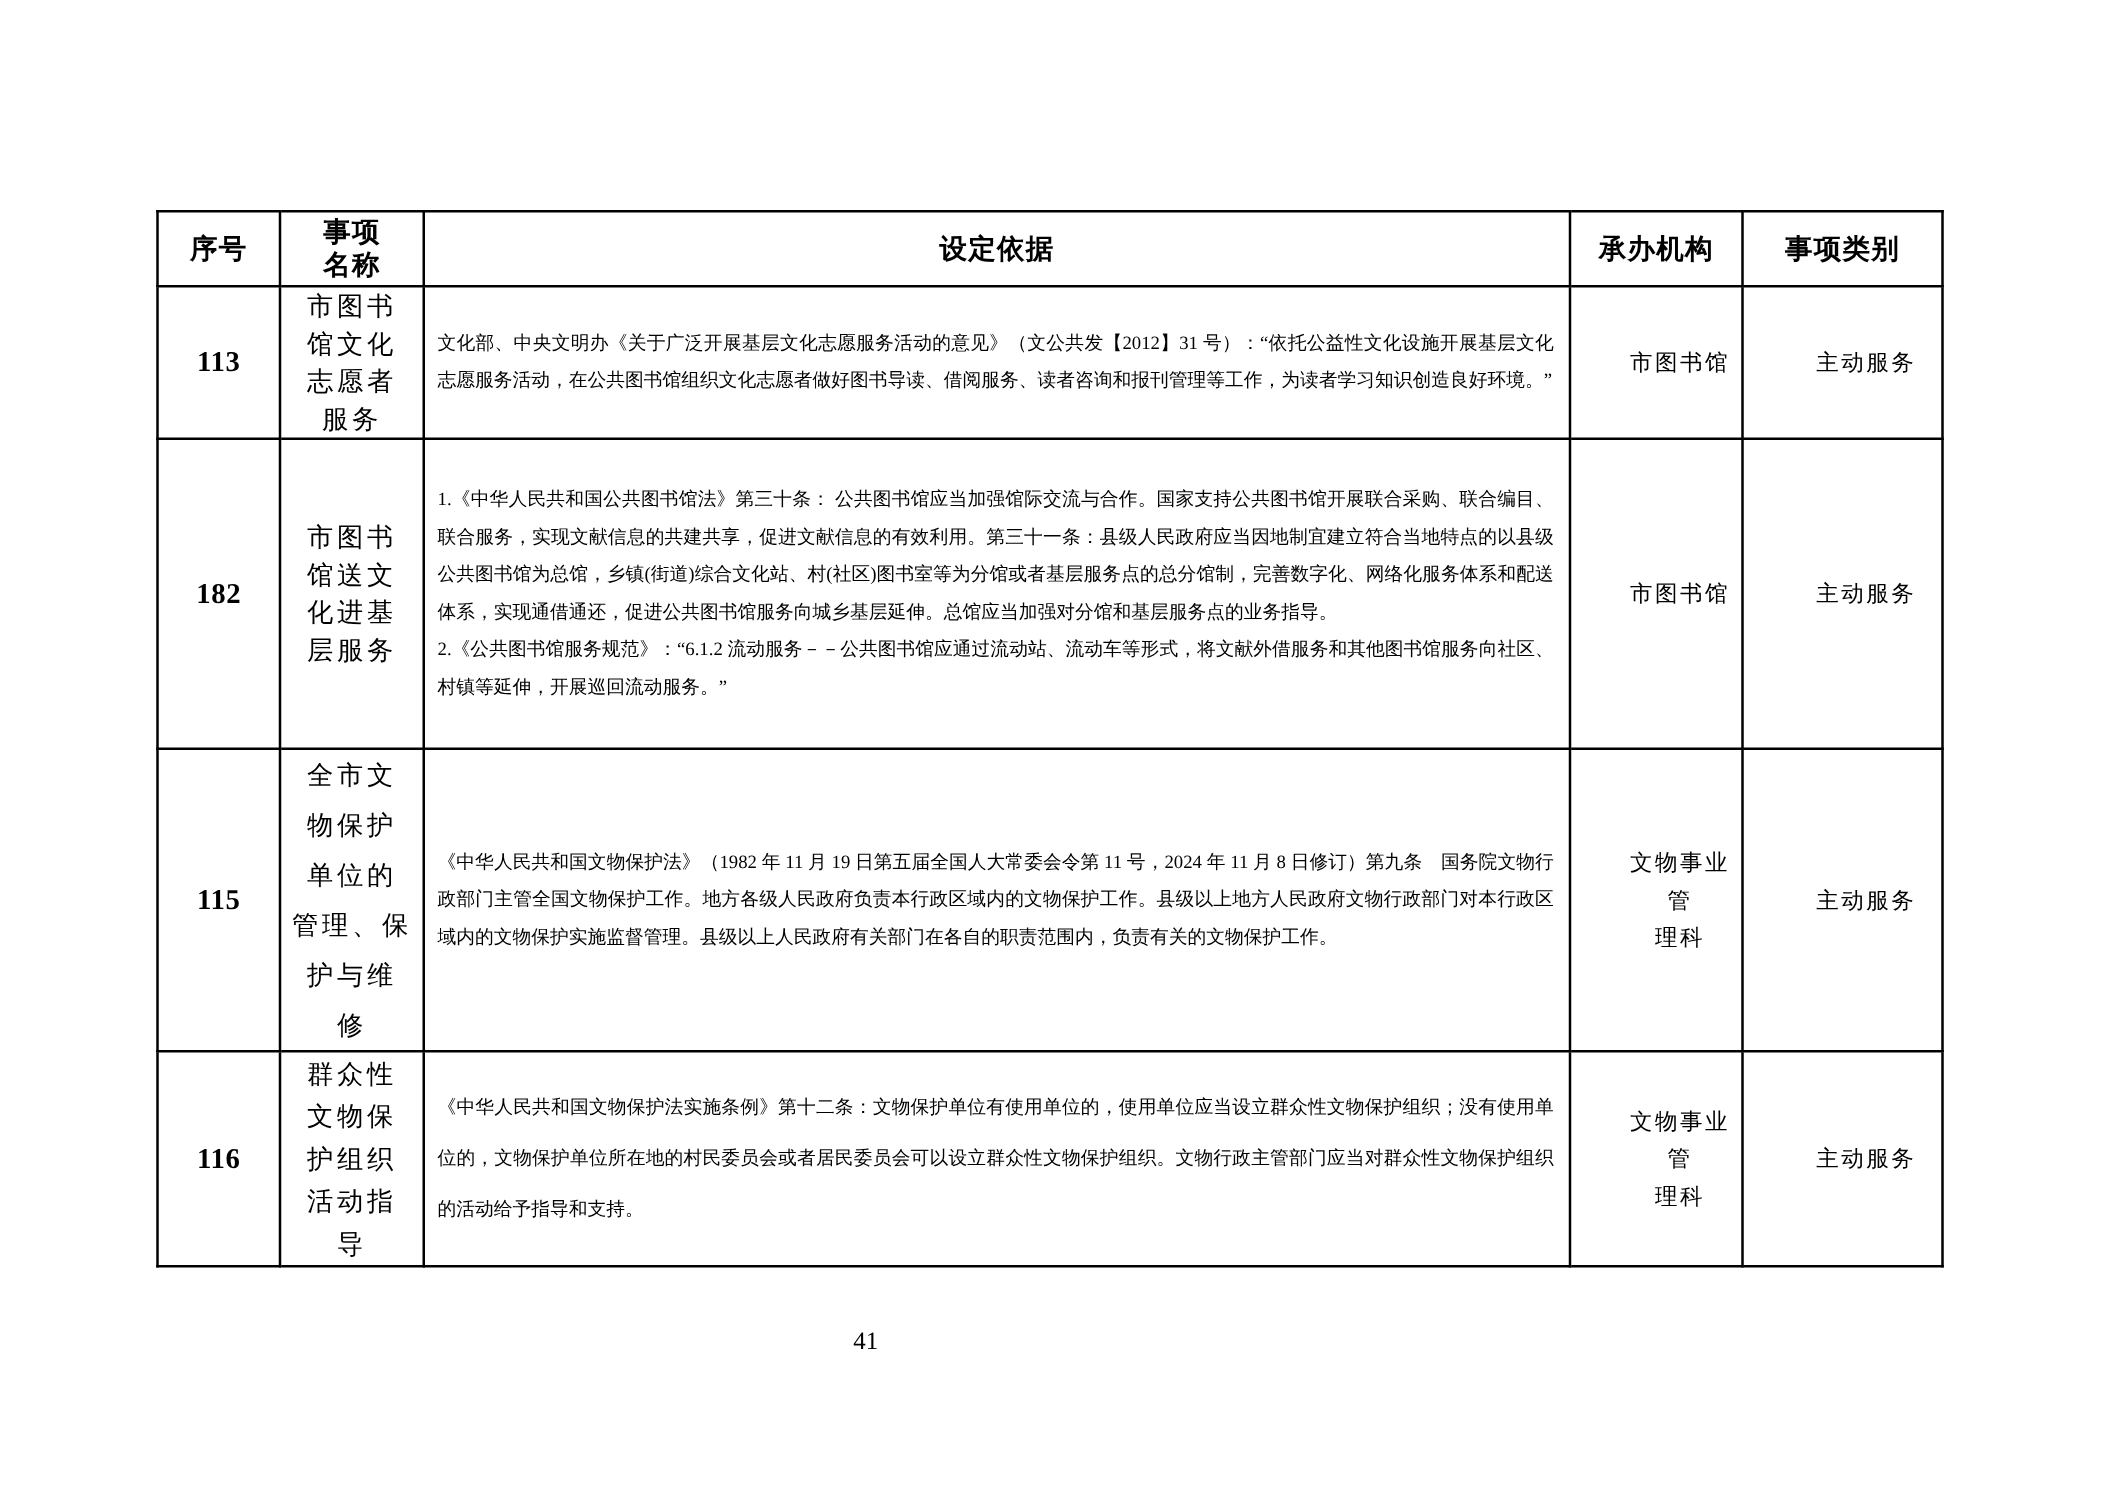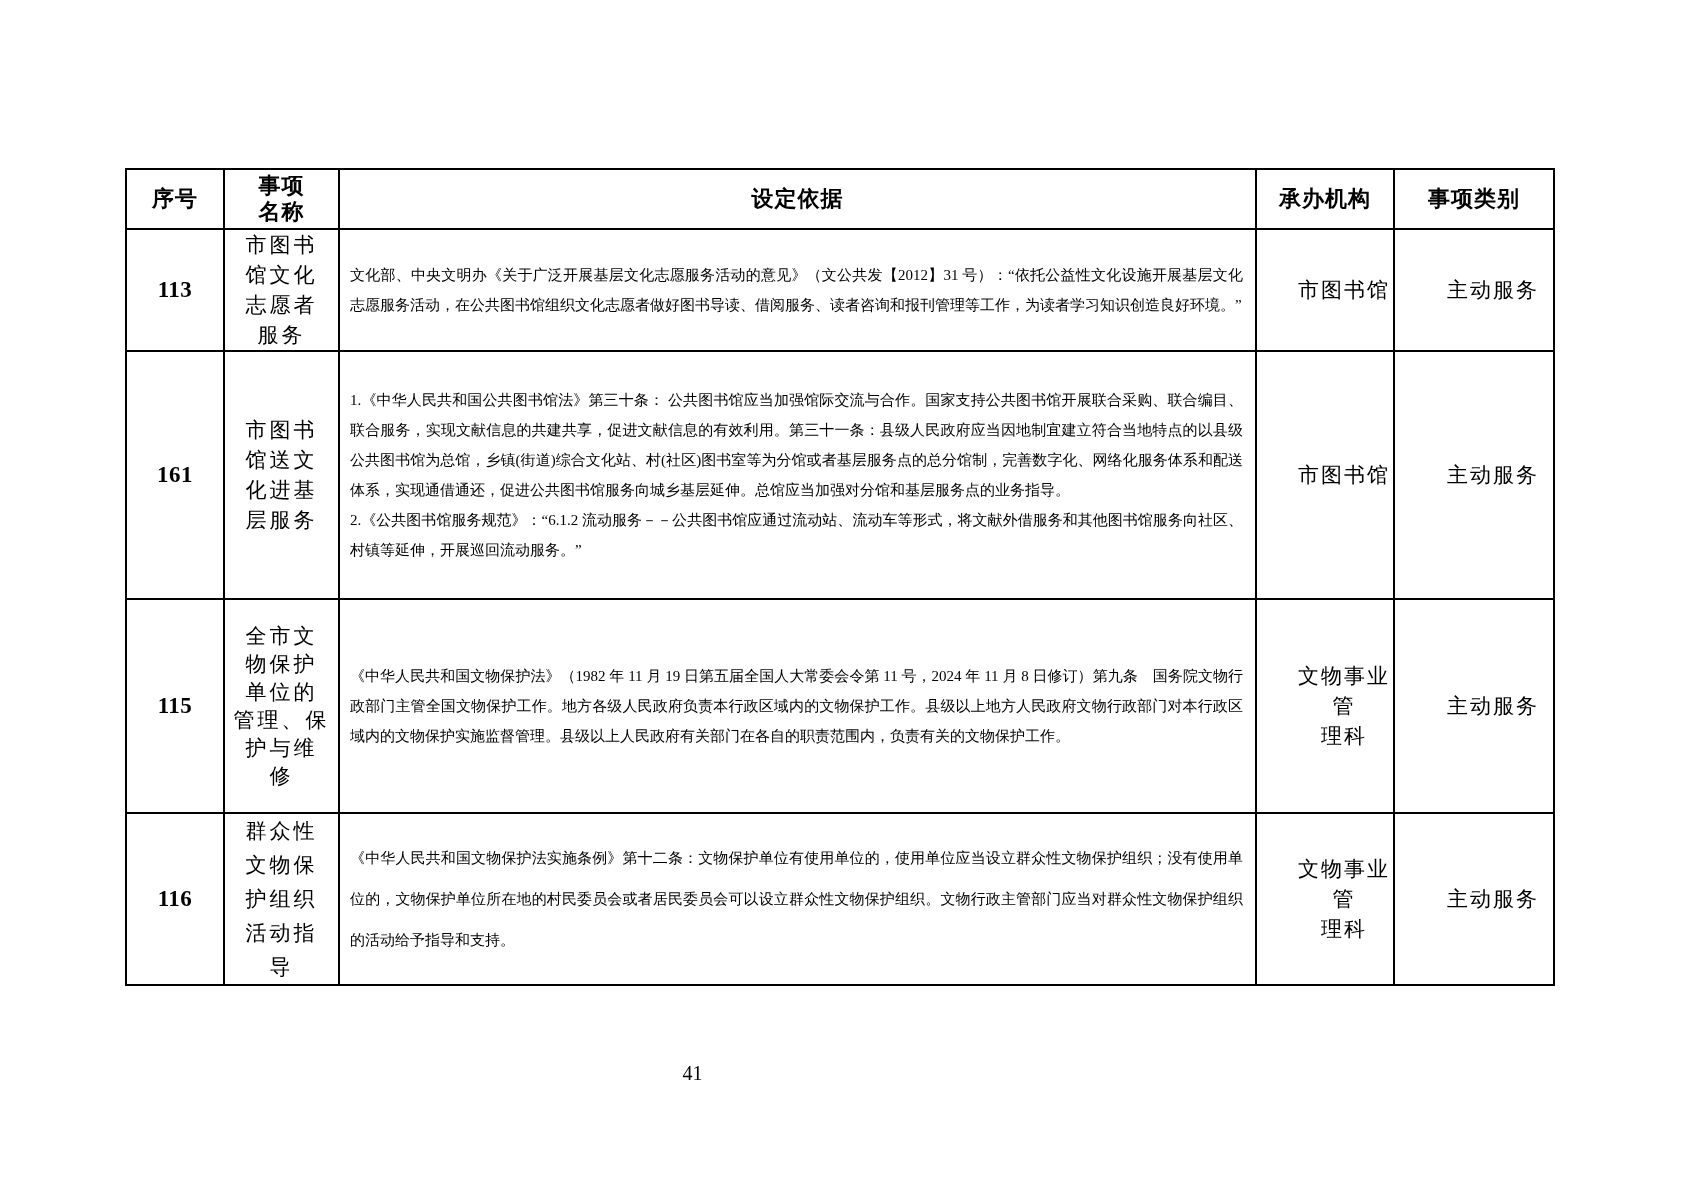--- a/index.html
+++ b/index.html
@@ -48,34 +48,34 @@
     letter-spacing: 3px;
   }
   td.c-basis {
     font-size: 15px;
     text-align: justify;
     white-space: pre-line;
     padding: 6px 12px 6px 10px;
   }
   td.c-agency, td.c-category {
     text-align: center;
-    font-size: 21px;
+    font-size: 18px;
     white-space: pre-line;
     letter-spacing: 2px;
     line-height: 30px;
     padding-left: 38px;
   }
   tr.row-113 { height: 122px; }
   tr.row-114 { height: 248px; }
   tr.row-115 { height: 214px; }
   tr.row-116 { height: 164px; }
   tr.tight td.c-basis { line-height: 30px; }
   tr.tight td.c-name  { line-height: 30px; }
   tr.loose-a td.c-basis { line-height: 30px; margin-top: 36px; }
-  tr.loose-a td.c-name  { line-height: 28px; }
+  tr.loose-a td.c-name  { line-height: 40px; }
   tr.loose-b td.c-basis { line-height: 41px; }
   tr.loose-b td.c-name  { line-height: 34px; border-radius: 10px; }
   .page-footer {
     position: absolute;
     left: 0;
     top: 1062px;
     width: 1385px;
     text-align: center;
     font-size: 20px;
   }
@@ -107,21 +107,21 @@
         <td class="c-index">113</td>
         <td class="c-name">市图书
 馆文化
 志愿者
 服务</td>
         <td class="c-basis">文化部、中央文明办《关于广泛开展基层文化志愿服务活动的意见》（文公共发【2012】31 号）：“依托公益性文化设施开展基层文化志愿服务活动，在公共图书馆组织文化志愿者做好图书导读、借阅服务、读者咨询和报刊管理等工作，为读者学习知识创造良好环境。”</td>
         <td class="c-agency">市图书馆</td>
         <td class="c-category">主动服务</td>
       </tr>
       <tr class="row-114 tight">
-        <td class="c-index">161</td>
+        <td class="c-index">182</td>
         <td class="c-name">市图书
 馆送文
 化进基
 层服务</td>
         <td class="c-basis">1.《中华人民共和国公共图书馆法》第三十条： 公共图书馆应当加强馆际交流与合作。国家支持公共图书馆开展联合采购、联合编目、联合服务，实现文献信息的共建共享，促进文献信息的有效利用。第三十一条：县级人民政府应当因地制宜建立符合当地特点的以县级公共图书馆为总馆，乡镇(街道)综合文化站、村(社区)图书室等为分馆或者基层服务点的总分馆制，完善数字化、网络化服务体系和配送体系，实现通借通还，促进公共图书馆服务向城乡基层延伸。总馆应当加强对分馆和基层服务点的业务指导。
 2.《公共图书馆服务规范》：“6.1.2 流动服务－－公共图书馆应通过流动站、流动车等形式，将文献外借服务和其他图书馆服务向社区、村镇等延伸，开展巡回流动服务。”</td>
         <td class="c-agency">市图书馆</td>
         <td class="c-category">主动服务</td>
       </tr>
       <tr class="row-115 loose-a">

